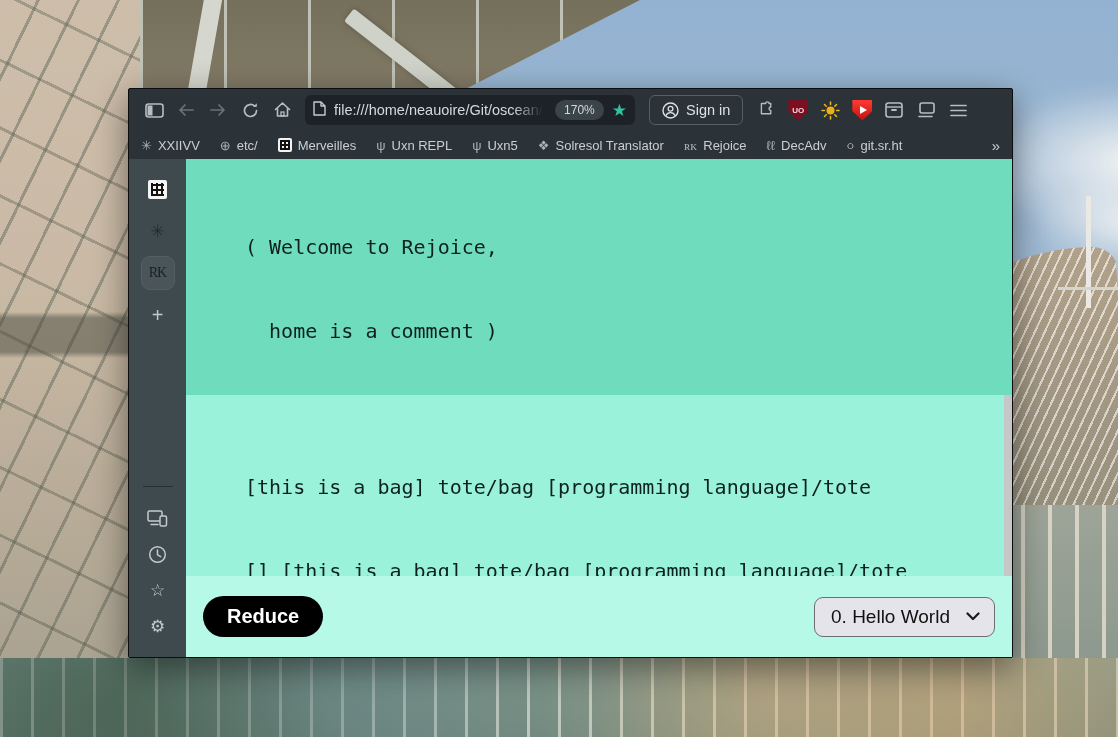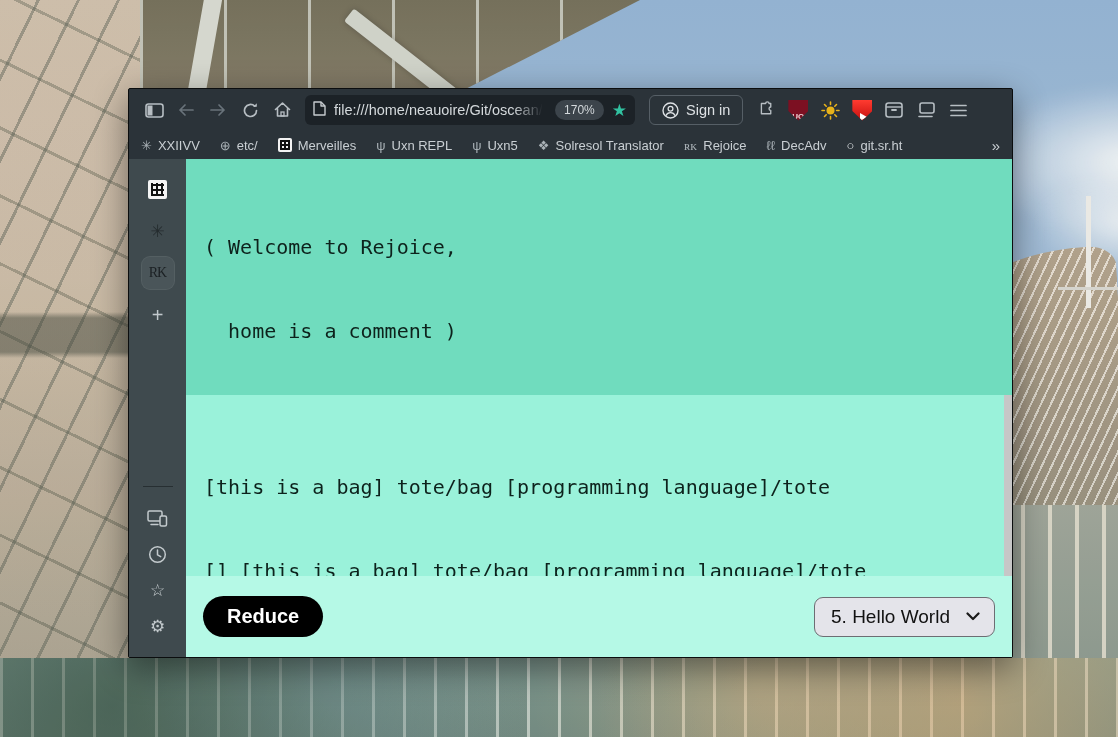--- a/index.html
+++ b/index.html
@@ -65,21 +65,21 @@
   .urltext { font-size:14.5px; white-space:nowrap; overflow:hidden; flex:1;
     -webkit-mask-image:linear-gradient(90deg,#000 84%,transparent 98%);
     mask-image:linear-gradient(90deg,#000 84%,transparent 98%); }
   .zoombadge { flex:none; background:#3c444b; color:#d3d8db; font-size:12px; padding:3px 9px;
     border-radius:10px; }
   .star { flex:none; font-size:17px; color:#31c1a0; line-height:1; }
 
   .signin { height:30px; display:flex; align-items:center; gap:7px; padding:0 12px;
     border:1px solid #565f66; border-radius:6px; color:#dde1e4; font-size:14.5px; margin:0 6px; }
 
-  .shield { width:20px; height:21px; display:flex; align-items:flex-end; justify-content:center;
+  .shield { width:20px; height:21px; display:flex; align-items:center; justify-content:center;
     clip-path:polygon(0 0,100% 0,100% 55%,50% 100%,0 55%); }
   .shield.ublock { background:#7c1022; color:#f2d9dd; font-size:8px; font-weight:bold; }
   .shield.play { background:linear-gradient(180deg,#ff3b30,#c40f0f); }
   .playtri { width:0; height:0; border-left:7px solid #fff; border-top:4.5px solid transparent;
     border-bottom:4.5px solid transparent; margin-left:2px; }
 
   .bookmarksbar { height:28px; flex:none; display:flex; align-items:center; padding:0 12px;
     gap:20px; font-size:13px; color:#c9cfd3; }
   .bm { display:flex; align-items:center; gap:6px; white-space:nowrap; }
   .bm .bicon { font-size:13px; color:#aab2b7; line-height:1; }
@@ -109,21 +109,21 @@
   .pico { width:30px; height:30px; display:flex; align-items:center; justify-content:center;
     color:#c3cacd; margin-bottom:6px; }
   .pico svg { display:block; }
   .pico .glyph { font-size:17px; line-height:1; }
 
   
   .pmain { flex:1; display:flex; flex-direction:column; min-width:0; }
   .editor { flex:none; height:236px; background:#70dcbe; padding:18px 0 0 18px;
     font-family:"DejaVu Sans Mono", monospace; font-size:20px; line-height:28px;
     color:#0d221c; white-space:pre; overflow:hidden; }
-  .editor .line, .output .line { min-height:28px; }
+  .editor .line, .output .line { min-height:28px;margin-left:41px; }
   .output { flex:none; height:181px; background:#9af2da; padding:22px 0 0 18px; position:relative;
     font-family:"DejaVu Sans Mono", monospace; font-size:20px; line-height:28px;
     color:#0d221c; white-space:pre; overflow:hidden; }
   .oscrollbar { position:absolute; right:0; top:0; width:8px; height:100%; background:#c7c7c7; }
   .actionbar { flex:1; background:#b5f9e6; display:flex; align-items:center;
     justify-content:space-between; padding:0 17px; }
   .reducebtn { background:#000; color:#fff; font-weight:bold; font-size:20px;
     padding:9px 24px; border-radius:22px; border:none;
     font-family:"Liberation Sans", sans-serif;text-align:center; }
   .exselect { background:#e4e4ea; border:1.6px solid #6d6d73; border-radius:9px;
@@ -335,21 +335,21 @@
         <div class="output">
           <div class="line">[this is a bag] tote/bag [programming language]/tote</div>
           <div class="line">[] [this is a bag] tote/bag [programming language]/tote</div>
           
           
           <div class="oscrollbar"></div>
         </div>
         <div class="actionbar">
           <button class="reducebtn">Reduce</button>
           <div class="exselect">
-            <span>5. Hello World</span>
+            <span>0. Hello World</span>
             <span class="chev">
               <svg width="14" height="9" viewBox="0 0 14 9">
                   <path d="M1.5 1.5L7 7l5.5-5.5" fill="none" stroke="#1a1a1a" stroke-width="2.2" stroke-linecap="round" stroke-linejoin="round"></path>
                 </svg>
             </span>
           </div>
         </div>
       </div>
     </div>
   </div>

